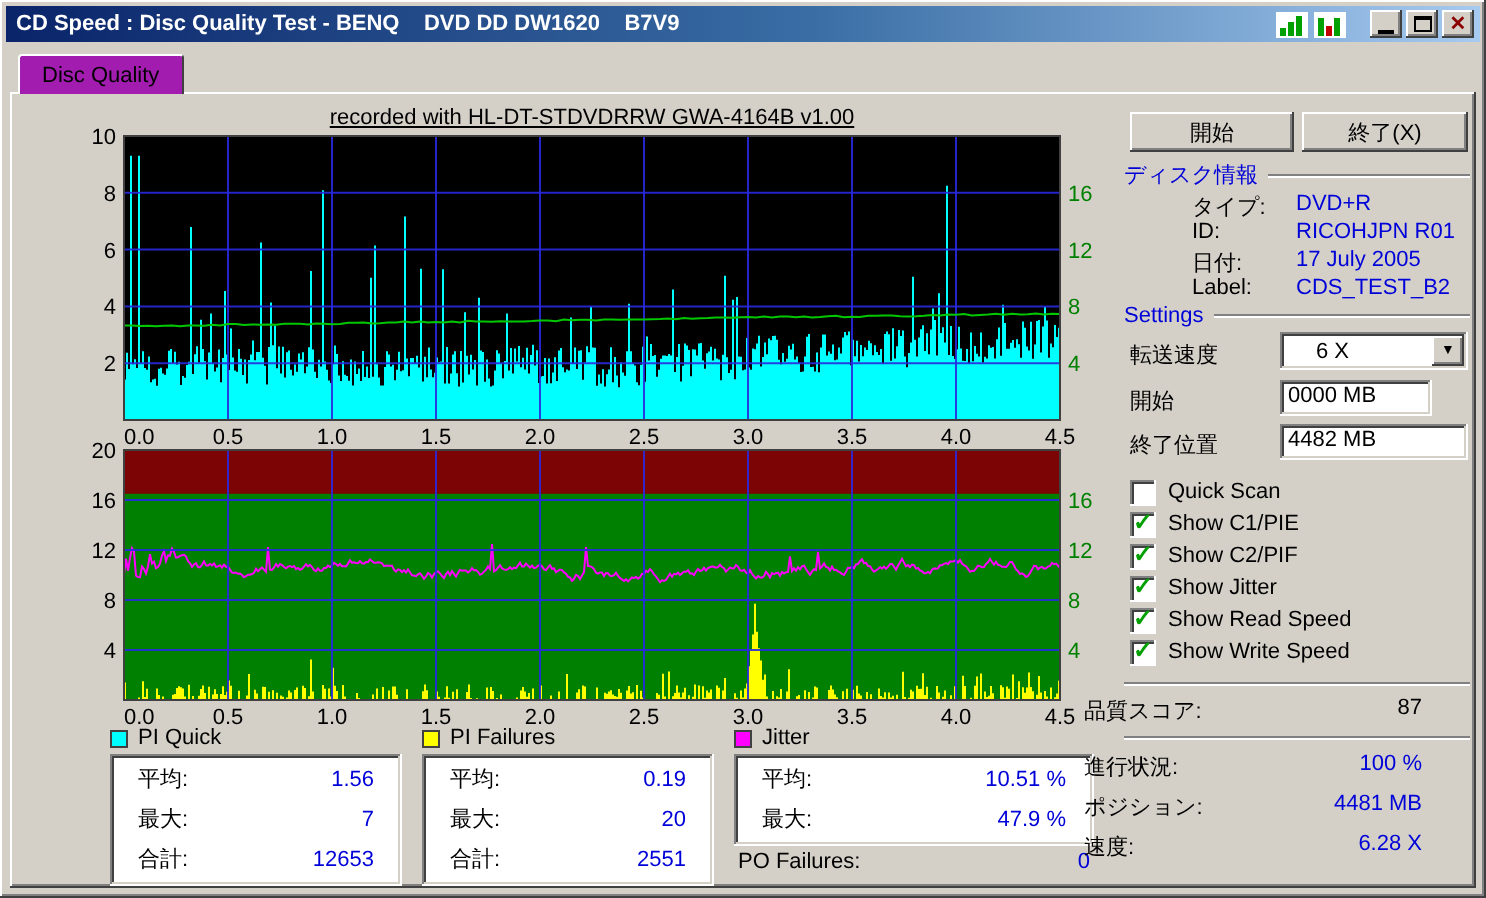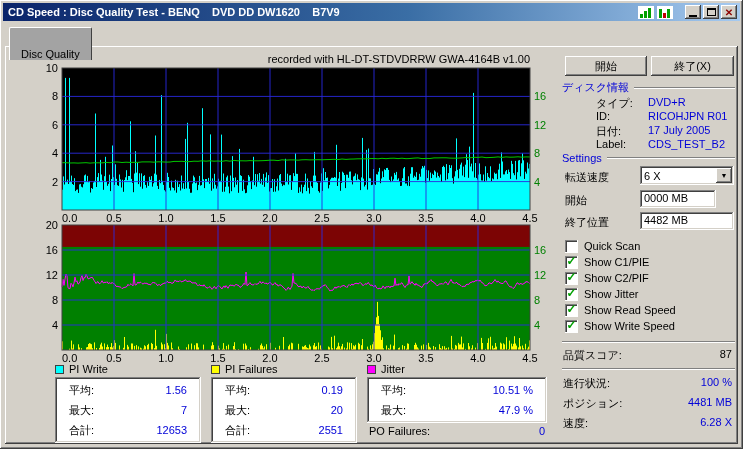--- a/index.html
+++ b/index.html
@@ -12,52 +12,52 @@
   .title{color:#fff;font-weight:bold;white-space:pre;overflow:hidden;flex:1;}
   .raised{box-shadow: inset -1px -1px #404040, inset 1px 1px #ffffff, inset -2px -2px #808080, inset 2px 2px #d4d0c8;}
   .sunken{box-shadow: inset -1px -1px #ffffff, inset 1px 1px #808080, inset -2px -2px #d4d0c8, inset 2px 2px #404040;background:#fff;}
   .tb-btn{width:16px;height:14px;background:#d4d0c8;border:none;display:flex;align-items:center;justify-content:center;
     margin-left:2px;padding:0;font-size:9px;line-height:9px;}
   .glyph-min{width:8px;height:2px;background:#000;margin-top:8px;}
   .glyph-max{width:9px;height:8px;border:1px solid #000;border-top-width:2px;}
   .glyph-close{color:#8b0000;font-weight:bold;font-size:10px;}
   .tb-ico{width:16px;height:13px;background:#fff;display:flex;align-items:flex-end;justify-content:center;margin-left:3px;padding:1px 1px;}
   .mb{width:3px;background:#00a000;margin:0 1px 0 0;display:inline-block;}
-  .tab{position:absolute;left:9px;top:27px;height:20px;padding:16px 11px;background:#a3a3a3;
+  .tab{position:absolute;left:9px;top:27px;height:20px;padding:0 11px;background:#a21caf;
     border-left:1px solid #fff;border-top:1px solid #fff;border-right:1px solid #404040;
     border-top-left-radius:2px;border-top-right-radius:2px;line-height:20px;z-index:3;}
   .panel{position:absolute;left:5px;top:46px;width:733px;height:398px;background:#d4d0c8;z-index:1;
     box-shadow: inset -1px -1px #404040, inset 1px 1px #ffffff, inset -2px -2px #808080, inset 2px 2px #d4d0c8;}
-  .chart-title{position:absolute;left:62px;top:53px;width:468px;text-align:right;z-index:2;}
+  .chart-title{position:absolute;left:62px;top:53px;width:468px;text-align:center;z-index:2;text-decoration:underline;}
   
   .lg{position:absolute;z-index:2;}
   .lg-head{display:flex;align-items:center;height:12px;margin-bottom:2px;}
   .sw{width:9px;height:9px;border:1px solid #404040;margin-right:5px;display:inline-block;}
   .lg-box{padding:3px 14px;}
   .lg-row{display:flex;justify-content:space-between;height:20px;line-height:20px;}
   .lg-v{color:#0000d8;}
   .lg-extra{display:flex;justify-content:space-between;height:16px;line-height:16px;padding:0 2px;}
   
   .btn{position:absolute;background:#d4d0c8;border:none;font-size:11px;z-index:2;}
   .sec-head{position:absolute;display:flex;align-items:center;color:#0000d8;z-index:2;}
   .sec-head .rule{flex:1;margin-left:5px;height:2px;border-top:1px solid #808080;border-bottom:1px solid #fff;}
   .info-row{position:absolute;left:596px;width:170px;display:flex;z-index:2;}
   .info-row .lbl{width:52px;}
   .info-row .val{color:#0000d8;}
   .flbl{position:absolute;z-index:2;}
   .field{position:absolute;padding:2px 4px;z-index:2;color:#000;}
   .combo{position:absolute;display:flex;align-items:center;z-index:2;}
-  .combo-val{flex:1;padding-left:4px;}
+  .combo-val{flex:1;padding-left:18px;}
   .combo-btn{width:16px;height:15px;margin-right:2px;background:#d4d0c8;display:flex;align-items:center;justify-content:center;font-size:7px;}
   .chk{position:absolute;left:565px;display:flex;align-items:center;height:14px;z-index:2;}
   .chk-box{width:13px;height:13px;background:#fff;box-shadow: inset -1px -1px #fff, inset 1px 1px #808080, inset 2px 2px #404040;
     display:flex;align-items:center;justify-content:center;margin-right:6px;}
   .chk-mark{color:#00a000;font-weight:bold;font-size:12px;line-height:10px;margin-top:-2px;}
   .sep{position:absolute;height:2px;border-top:1px solid #808080;border-bottom:1px solid #fff;z-index:2;}
-  .srow{position:absolute;left:563px;width:169px;display:flex;justify-content:space-between;z-index:2;}
+  .srow{position:absolute;left:542px;width:169px;display:flex;justify-content:space-between;z-index:2;}
   .srow .val{color:#0000d8;}
   .srow .val-k{color:#000;}
 </style>
 </head>
 <body>
 
 <div class="window">
 
   <div class="titlebar">
     <span class="title">CD Speed : Disc Quality Test - BENQ    DVD DD DW1620    B7V9</span>
@@ -157,21 +157,21 @@
       <text x="322" y="312" text-anchor="middle" fill="#000" font-size="11" font-family="Liberation Sans, sans-serif">2.5</text>
       <text x="374" y="312" text-anchor="middle" fill="#000" font-size="11" font-family="Liberation Sans, sans-serif">3.0</text>
       <text x="426" y="312" text-anchor="middle" fill="#000" font-size="11" font-family="Liberation Sans, sans-serif">3.5</text>
       <text x="478" y="312" text-anchor="middle" fill="#000" font-size="11" font-family="Liberation Sans, sans-serif">4.0</text>
       <text x="530" y="312" text-anchor="middle" fill="#000" font-size="11" font-family="Liberation Sans, sans-serif">4.5</text>
     </svg>
 
   <div class="lg" style="left:55px;top:363px;width:146px">
     <div class="lg-head">
       <span class="sw" style="background: rgb(0, 255, 255);"></span>
-      <span>PI Write</span>
+      <span>PI Quick</span>
     </div>
     <div class="lg-box sunken" style="height:66px">
       <div class="lg-row">
           <span>平均:</span>
           <span class="lg-v">1.56</span>
         </div>
       <div class="lg-row">
           <span>最大:</span>
           <span class="lg-v">7</span>
         </div>

